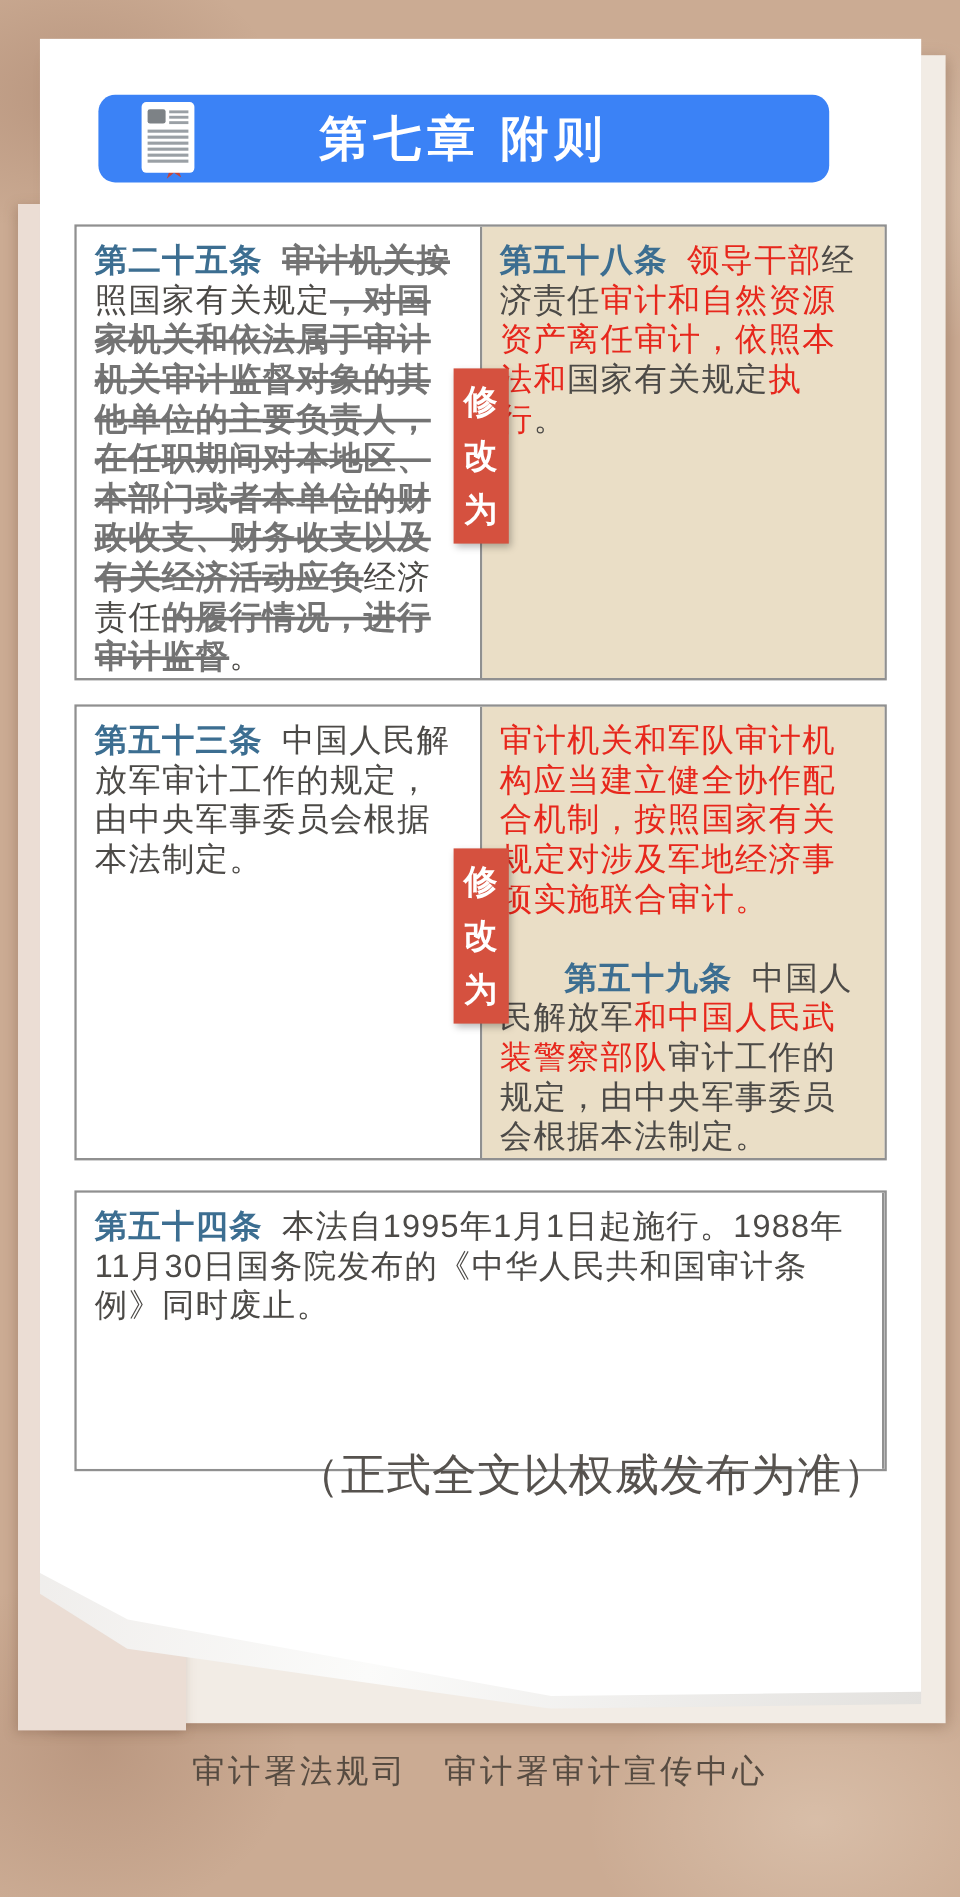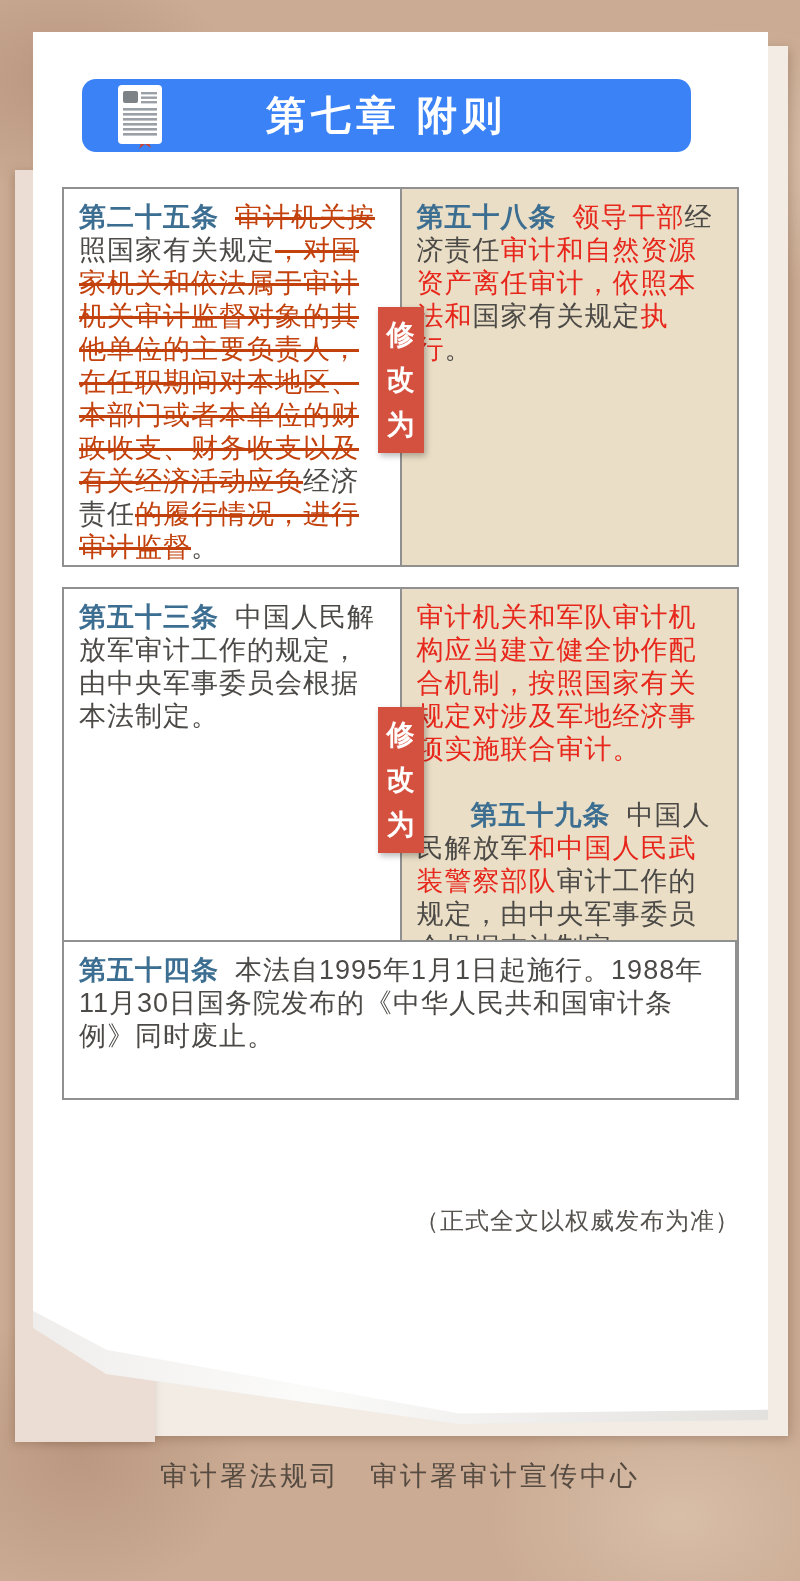--- a/index.html
+++ b/index.html
@@ -37,42 +37,42 @@
   .chapter-title { position:absolute; left:0; top:0; width:100%; height:100%;
     display:flex; align-items:center; justify-content:center;
     color:#ffffff; font-size:40px; font-weight:bold; letter-spacing:5px; }
   .doc-icon { position:absolute; left:34px; top:6px; }
 
   
   .box { position:absolute; left:29px; width:677px; display:flex;
     border:2px solid #909090; }
   #box1 { top:155px; height:380px; }
   #box2 { top:555px; height:380px; }
-  #box3 { top:908px; height:160px;gap:12px; }
+  #box3 { top:960px; height:234px;gap:12px; }
 
   .cell { flex:1 1 0; padding:12px 15px; font-size:27px; line-height:33px;
     letter-spacing:1px; color:#4c4a47; }
   .cell-old { background:#ffffff; border-right:2px solid #909090; }
   .cell-new { background:#eadec6; }
 
   .para + .para { margin-top:33px; text-indent:2em; }
 
   .seg-heading { color:#3c6e91; font-weight:bold; margin-right:16px; }
   .seg-plain   { color:#4c4a47; }
-  .seg-del     { color:#c2410c; text-decoration:line-through; text-decoration-thickness:3px; }
+  .seg-del     { color:#737373; text-decoration:line-through; text-decoration-thickness:3px;font-weight:bold; }
   .seg-add     { color:#e7271c; }
 
   .badge { position:absolute; left:50%; transform:translateX(-50%);
     top:118px; width:46px; height:146px; background:#d5513f;
     color:#ffffff; font-weight:bold; font-size:28px; line-height:45px;
     text-align:center; padding-top:5px; letter-spacing:0;
     box-shadow:2px 3px 6px rgba(0,0,0,.28); z-index:2; word-break:break-all; }
 
   .disclaimer { position:absolute; top:1173px; right:28px;
-    font-size:24px; color:#56524e; letter-spacing:1px; }
+    font-size:37px; color:#56524e; letter-spacing:1px; }
 
   .footer-line1 { position:absolute; top:1458px; left:0; width:100%;
     text-align:center; font-size:27px; color:#564b41; letter-spacing:3px; }
   .footer-line2 { position:absolute; top:1585px; left:0; width:100%;
     text-align:center; font-size:26px; color:#564b41; letter-spacing:4px;font-weight:bold; }
 </style>
 </head>
 <body>
 
 <div class="page">

